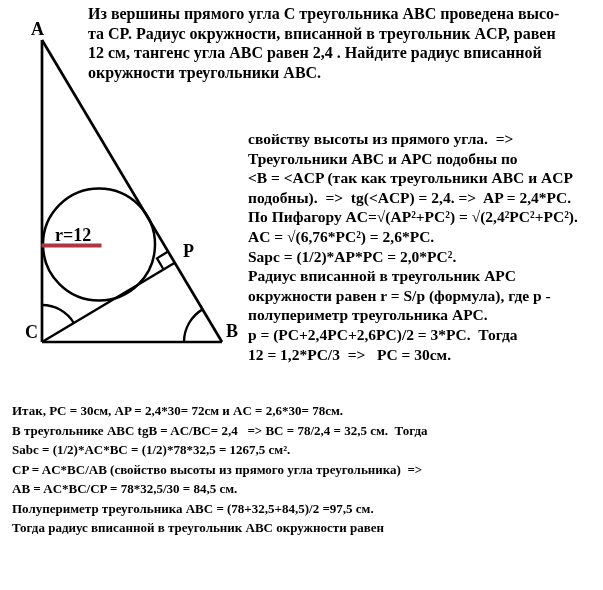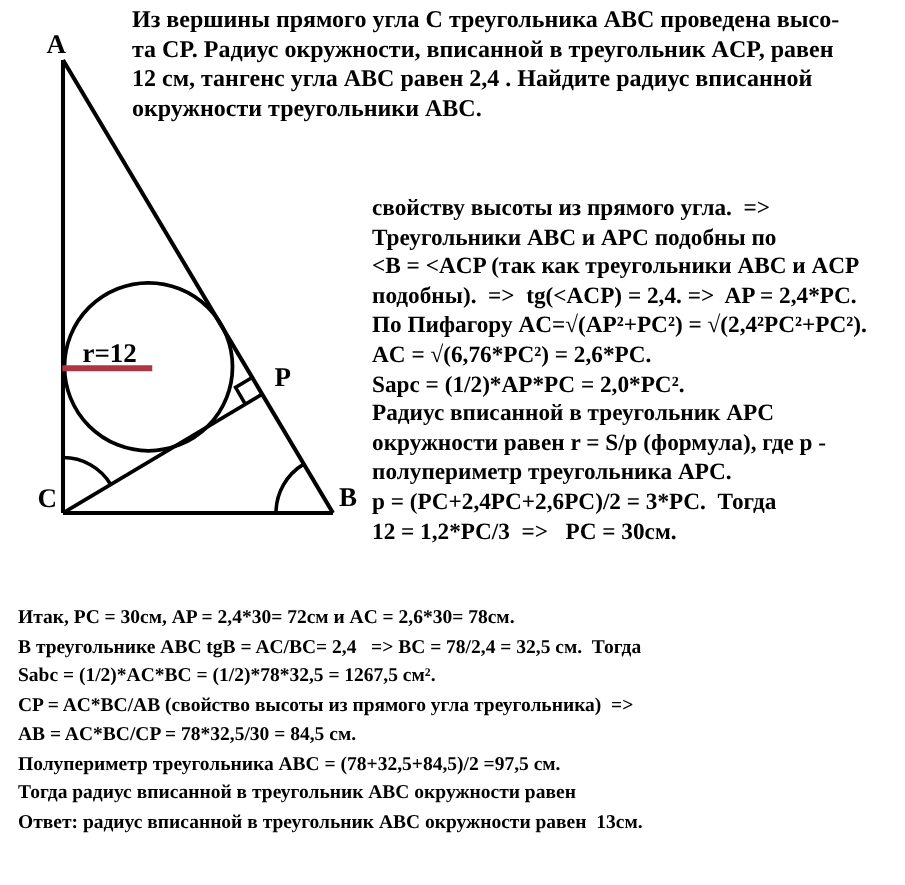--- a/index.html
+++ b/index.html
@@ -113,16 +113,15 @@
     </div>
 
   <div class="textblock solution-bottom-block">
       <div class="line">Итак, PC = 30см, AP = 2,4*30= 72см и AC = 2,6*30= 78см.</div>
       <div class="line">В треугольнике ABC tgB = AC/BC= 2,4   =&gt; BC = 78/2,4 = 32,5 см.  Тогда</div>
       <div class="line">Sabc = (1/2)*AC*BC = (1/2)*78*32,5 = 1267,5 см².</div>
       <div class="line">CP = AC*BC/AB (свойство высоты из прямого угла треугольника)  =&gt;</div>
       <div class="line">AB = AC*BC/CP = 78*32,5/30 = 84,5 см.</div>
       <div class="line">Полупериметр треугольника ABC = (78+32,5+84,5)/2 =97,5 см.</div>
       <div class="line">Тогда радиус вписанной в треугольник ABC окружности равен</div>
-      <div class="line">Ответ: радиус вписанной в треугольник ABC окружности равен  13см.</div>
     </div>
 
 </div>
 
 </body></html>

